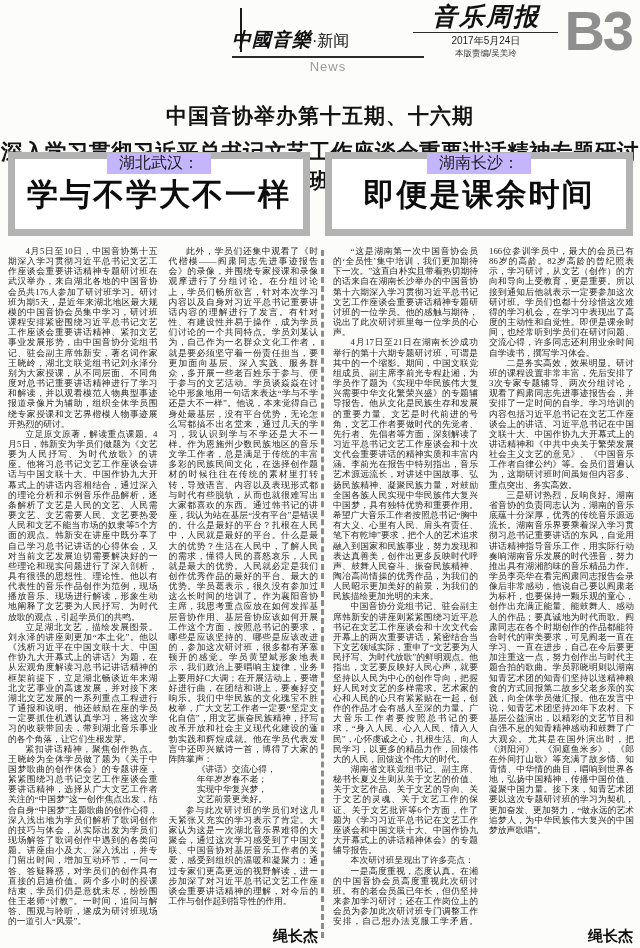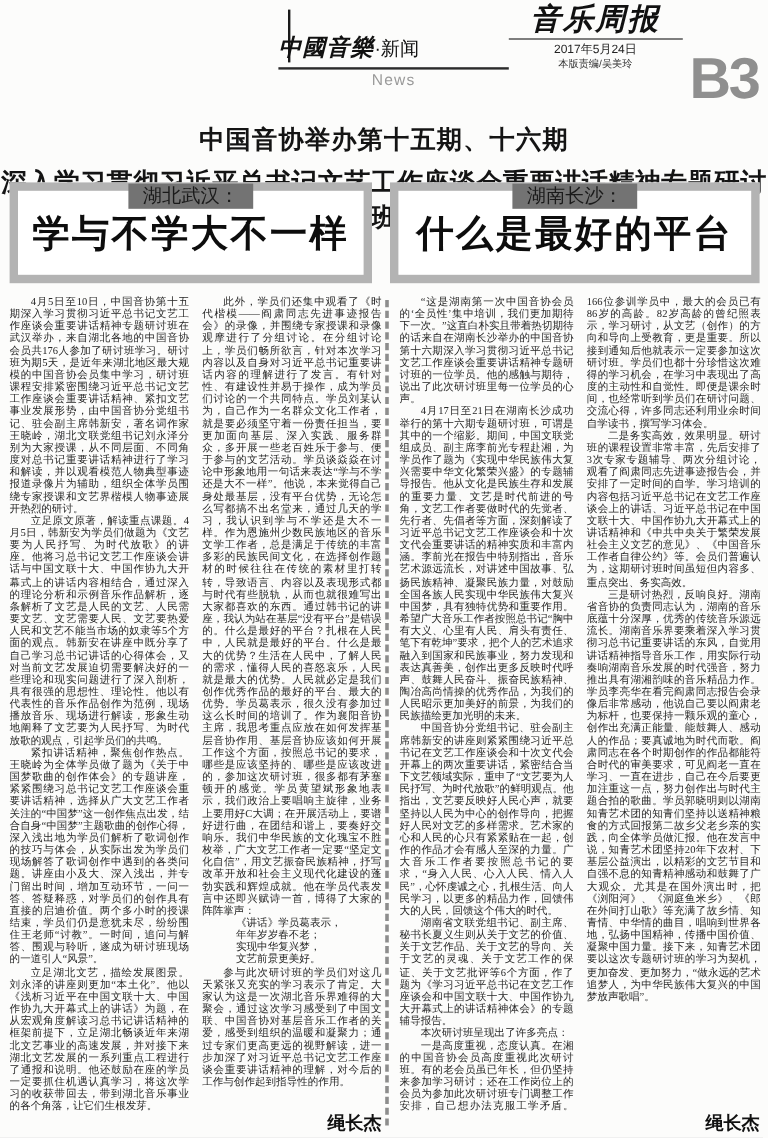--- a/index.html
+++ b/index.html
@@ -18,33 +18,33 @@
   .hdr-news{font-family:"Liberation Sans","DejaVu Sans",sans-serif;text-align:center;
     color:#9a9a9a;font-size:13px;letter-spacing:1px;}
   .hdr-right{position:absolute;right:8px;top:4px;display:flex;align-items:flex-start;}
   .masthead-col{text-align:center;width:145px;}
   .masthead{font-weight:bold;font-style:italic;font-size:25px;letter-spacing:2px;color:#111;
     line-height:1.05;white-space:nowrap;}
   .m-rule{border:0;border-top:1.5px solid #2b2b2b;margin:2px 0 1px 0;}
   .hdr-date{font-family:"Liberation Sans","DejaVu Sans",sans-serif;font-size:10px;color:#222;}
   .hdr-editor{font-family:"Liberation Sans","DejaVu Sans",sans-serif;font-size:8.5px;color:#333;}
   .pageno{font-family:"Liberation Sans","DejaVu Sans",sans-serif;font-weight:bold;
-    font-size:48px;line-height:0.95;color:#8f8f8f;letter-spacing:-2px;margin-left:6px;margin-top:40px;}
+    font-size:56px;line-height:0.95;color:#8f8f8f;letter-spacing:-2px;margin-left:6px;}
   
   .mh{position:absolute;top:66px;left:0;width:100%;text-align:center;
     font-family:"Liberation Sans","DejaVu Sans",sans-serif;font-weight:bold;color:#141414;}
   .mh1{font-size:21px;letter-spacing:1px;margin-top:36px;}
   .mh2{font-size:21.5px;margin-top:7px;letter-spacing:0.5px;}
   
   .hl-box{position:absolute;top:152px;height:84px;box-sizing:border-box;
     border:7px solid #b3b3b3;background:#fff;}
   .hl-box-left{left:8px;width:302px;}
   .hl-box-right{left:325px;width:308px;}
   .kicker{position:absolute;top:-6px;left:50%;transform:translateX(-50%);
-    background:#737373;padding:0 12px;white-space:nowrap;
+    background:#c4b5fd;padding:0 12px;white-space:nowrap;
     font-family:"Liberation Sans","DejaVu Sans",sans-serif;font-size:16px;color:#1a1a1a;}
   .hl-title{text-align:center;margin-top:15px;
     font-family:"Liberation Sans","DejaVu Sans",sans-serif;font-weight:bold;
     font-size:31px;letter-spacing:2px;color:#0d0d0d;}
   
   .article{position:absolute;top:246px;height:682px;overflow:hidden;
     column-count:2;column-gap:11px;column-fill:auto;
     font-size:8.8px;line-height:10.15px;text-align:justify;color:#262626;}
   .art-left{left:8px;width:310px;}
   .art-right{left:333px;width:301px;}
@@ -83,30 +83,30 @@
     <div class="mh1">中国音协举办第十五期、十六期</div>
     <div class="mh2">深入学习贯彻习近平总书记文艺工作座谈会重要讲话精神专题研讨班</div>
   </div>
 
   <div class="hl-box hl-box-left">
     <div class="kicker">湖北武汉：</div>
     <div class="hl-title">学与不学大不一样</div>
   </div>
   <div class="hl-box hl-box-right">
     <div class="kicker">湖南长沙：</div>
-    <div class="hl-title">什么是最好的平台</div>
+    <div class="hl-title">即便是课余时间</div>
   </div>
 
   <div class="article art-left">
     <p>4月5日至10日，中国音协第十五期深入学习贯彻习近平总书记文艺工作座谈会重要讲话精神专题研讨班在武汉举办，来自湖北各地的中国音协会员共176人参加了研讨班学习。研讨班为期5天，是近年来湖北地区最大规模的中国音协会员集中学习，研讨班课程安排紧密围绕习近平总书记文艺工作座谈会重要讲话精神、紧扣文艺事业发展形势，由中国音协分党组书记、驻会副主席韩新安，著名词作家王晓岭，湖北文联党组书记刘永泽分别为大家授课，从不同层面、不同角度对总书记重要讲话精神进行了学习和解读，并以观看模范人物典型事迹报道录像片为辅助，组织全体学员围绕专家授课和文艺界楷模人物事迹展开热烈的研讨。</p>
     <p>立足原文原著，解读重点课题。4月5日，韩新安为学员们做题为《文艺要为人民抒写、为时代放歌》的讲座。他将习总书记文艺工作座谈会讲话与中国文联十大、中国作协九大开幕式上的讲话内容相结合，通过深入的理论分析和示例音乐作品解析，逐条解析了文艺是人民的文艺、人民需要文艺、文艺需要人民、文艺要热爱人民和文艺不能当市场的奴隶等5个方面的观点。韩新安在讲座中既分享了自己学习总书记讲话的心得体会，又对当前文艺发展迫切需要解决好的一些理论和现实问题进行了深入剖析，具有很强的思想性、理论性。他以有代表性的音乐作品创作为范例，现场播放音乐、现场进行解读，形象生动地阐释了文艺要为人民抒写、为时代放歌的观点，引起学员们的共鸣。</p>
+    <p>立足湖北文艺，描绘发展图景。刘永泽的讲座则更加“本土化”。他以《浅析习近平在中国文联十大、中国作协九大开幕式上的讲话》为题，在从宏观角度解读习总书记讲话精神的框架前提下，立足湖北畅谈近年来湖北文艺事业的高速发展，并对接下来湖北文艺发展的一系列重点工程进行了通报和说明。他还鼓励在座的学员一定要抓住机遇认真学习，将这次学习的收获带回去，带到湖北音乐事业的各个角落，让它们生根发芽。</p>
     <p>紧扣讲话精神，聚焦创作热点。王晓岭为全体学员做了题为《关于中国梦歌曲的创作体会》的专题讲座，紧紧围绕习总书记文艺工作座谈会重要讲话精神，选择从广大文艺工作者关注的“中国梦”这一创作焦点出发，结合自身“中国梦”主题歌曲的创作心得，深入浅出地为学员们解析了歌词创作的技巧与体会，从实际出发为学员们现场解答了歌词创作中遇到的各类问题。讲座由小及大、深入浅出，并专门留出时间，增加互动环节，一问一答、答疑释惑，对学员们的创作具有直接的启迪价值。两个多小时的授课结束，学员们仍是意犹未尽，纷纷围住王老师“讨教”。一时间，追问与解答、围观与聆听，遂成为研讨班现场的一道引人“风景”。</p>
-    <p>立足湖北文艺，描绘发展图景。刘永泽的讲座则更加“本土化”。他以《浅析习近平在中国文联十大、中国作协九大开幕式上的讲话》为题，在从宏观角度解读习总书记讲话精神的框架前提下，立足湖北畅谈近年来湖北文艺事业的高速发展，并对接下来湖北文艺发展的一系列重点工程进行了通报和说明。他还鼓励在座的学员一定要抓住机遇认真学习，将这次学习的收获带回去，带到湖北音乐事业的各个角落，让它们生根发芽。</p>
     <p>此外，学员们还集中观看了《时代楷模——阎肃同志先进事迹报告会》的录像，并围绕专家授课和录像观摩进行了分组讨论。在分组讨论上，学员们畅所欲言，针对本次学习内容以及自身对习近平总书记重要讲话内容的理解进行了发言。有针对性、有建设性并易于操作，成为学员们讨论的一个共同特点。学员刘某认为，自己作为一名群众文化工作者，就是要必须坚守着一份责任担当，要更加面向基层、深入实践、服务群众，多开展一些老百姓乐于参与、便于参与的文艺活动。学员谈焱焱在讨论中形象地用一句话来表达“学与不学还是大不一样”。他说，本来觉得自己身处最基层，没有平台优势，无论怎么写都搞不出名堂来，通过几天的学习，我认识到学与不学还是大不一样。作为恩施州少数民族地区的音乐文学工作者，总是满足于传统的丰富多彩的民族民间文化，在选择创作题材的时候往往在传统的素材里打转转，导致语言、内容以及表现形式都与时代有些脱轨，从而也就很难写出大家都喜欢的东西。通过韩书记的讲座，我认为站在基层“没有平台”是错误的。什么是最好的平台？扎根在人民中，人民就是最好的平台。什么是最大的优势？生活在人民中，了解人民的需求，懂得人民的喜怒哀乐，人民就是最大的优势。人民就必定是我们创作优秀作品的最好的平台、最大的优势。学员葛表示，很久没有参加过这么长时间的培训了。作为襄阳音协主席，我思考重点应放在如何发挥基层音协作用、基层音协应该如何开展工作这个方面，按照总书记的要求，哪些是应该坚持的、哪些是应该改进的，参加这次研讨班，很多都有茅塞顿开的感觉。学员黄望斌形象地表示，我们政治上要唱响主旋律，业务上要用好C大调；在开展活动上，要谱好进行曲，在团结和谐上，要奏好交响乐。我们中华民族的文化瑰宝不胜枚举，广大文艺工作者一定要“坚定文化自信”，用文艺振奋民族精神，抒写改革开放和社会主义现代化建设的蓬勃实践和辉煌成就。他在学员代表发言中还即兴赋诗一首，博得了大家的阵阵掌声：</p>
-    <div class="poem-line">《讲话》学员葛表示，</div>
+    <div class="poem-line">《讲话》交流心得，</div>
     <div class="poem-line">年年岁岁春不老；</div>
     <div class="poem-line">实现中华复兴梦，</div>
     <div class="poem-line">文艺前景更美好。</div>
     <p>参与此次研讨班的学员们对这几天紧张又充实的学习表示了肯定。大家认为这是一次湖北音乐界难得的大聚会，通过这次学习感受到了中国文联、中国音协对基层音乐工作者的关爱，感受到组织的温暖和凝聚力；通过专家们更高更远的视野解读，进一步加深了对习近平总书记文艺工作座谈会重要讲话精神的理解，对今后的工作与创作起到指导性的作用。</p>
   </div>
 
   <div class="divider"></div>
 
   <div class="article art-right">
     <p>“这是湖南第一次中国音协会员的‘全员性’集中培训，我们更加期待下一次。”这直白朴实且带着热切期待的话来自在湖南长沙举办的中国音协第十六期深入学习贯彻习近平总书记文艺工作座谈会重要讲话精神专题研讨班的一位学员。他的感触与期待，说出了此次研讨班里每一位学员的心声。</p>

